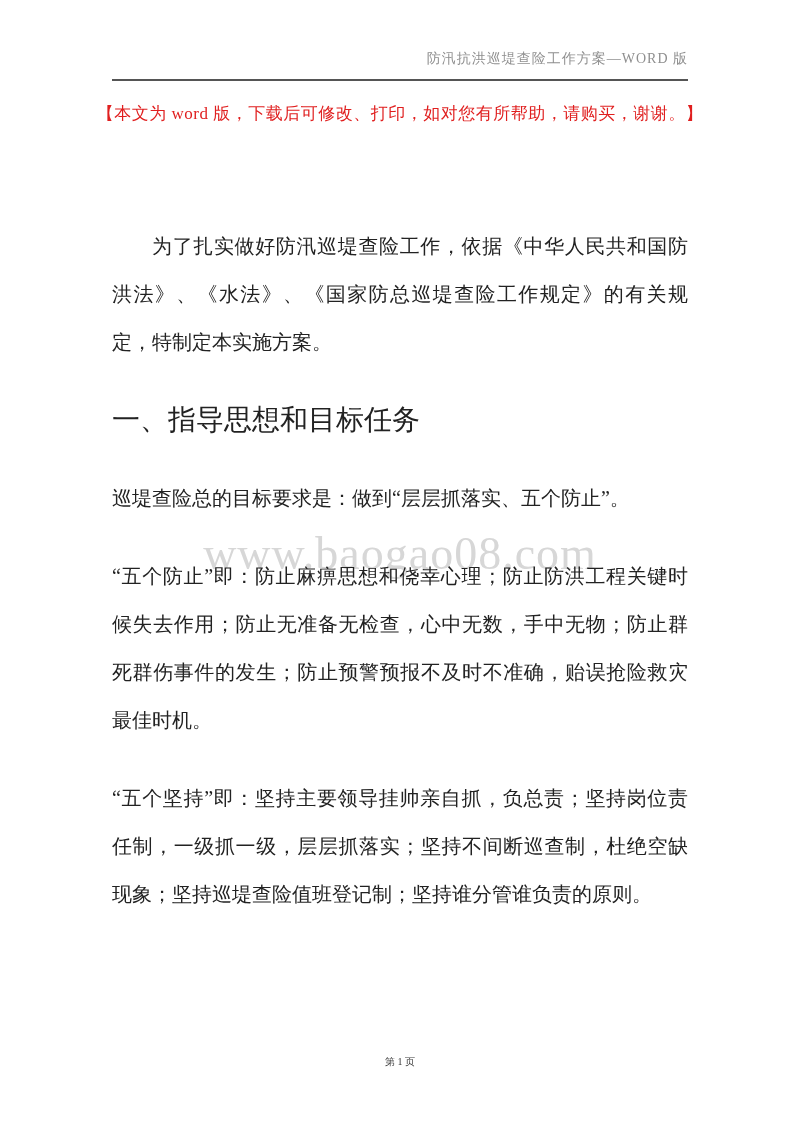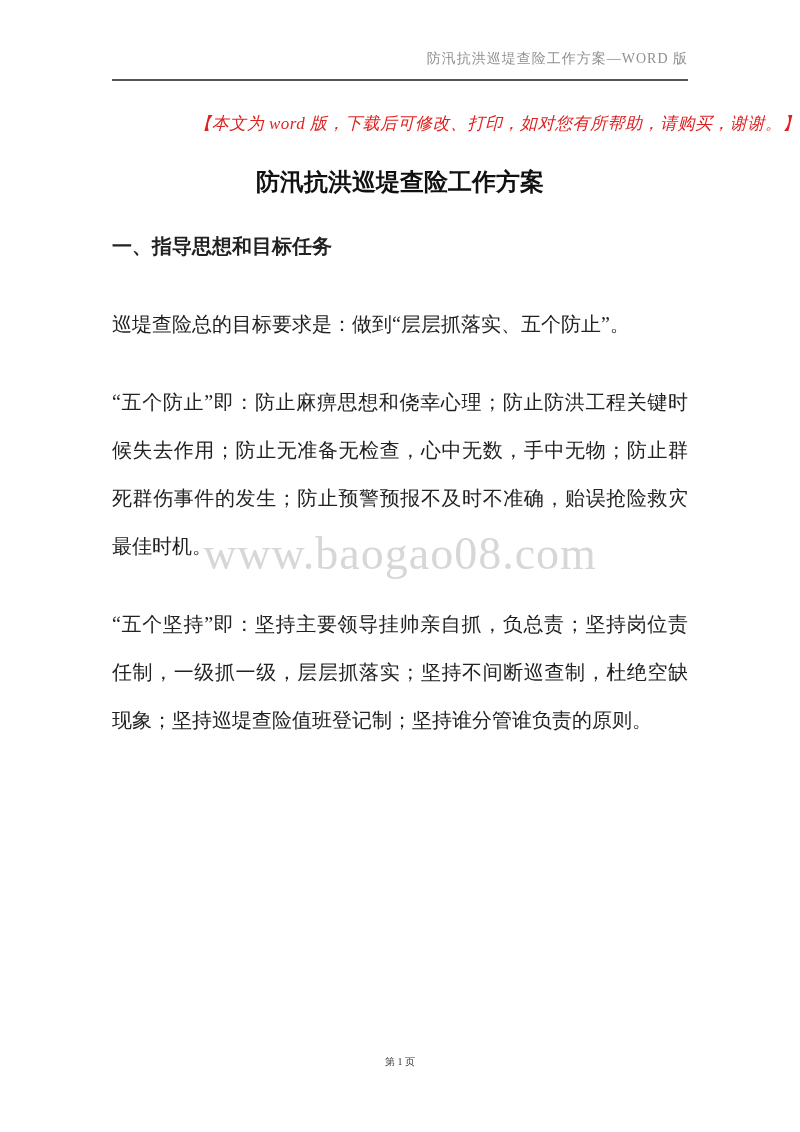--- a/index.html
+++ b/index.html
@@ -28,28 +28,27 @@
     right: 112px;
     text-align: right;
     font-size: 14px;
     letter-spacing: 1px;
     color: var(--header-gray);
     padding-bottom: 11px;
     border-bottom: 2px solid var(--rule-gray);
   }
   .notice {
     position: absolute;
-    top: 112px;
+    top: 102px;
     left: 0;
     width: 100%;
-    text-align: right;
+    text-align: center;
     font-size: 17px;
     letter-spacing: 0.5px;
     color: var(--notice-red);
-    font-style: italic;
   }
   .doc-title {
     position: absolute;
     top: 166px;
     left: 0;
     width: 100%;
     text-align: center;
     font-size: 24px;
     font-weight: bold;
     color: #111111;
@@ -61,22 +60,22 @@
     right: 112px;
     font-size: 20px;
     line-height: 48px;
     text-align: justify;
     color: var(--text-black);
     z-index: 1;
   }
   .content .para { margin-bottom: 30px; }
   .content .para.indent { text-indent: 2em; }
   .content .section-heading {
-    font-size: 20px;
-    font-weight: bold;
+    font-size: 28px;
+    font-weight: normal;
     margin-bottom: 30px;
   }
   .watermark {
     position: absolute;
     top: 527px;
     left: 0;
     width: 100%;
     text-align: center;
     font-family: Liberation Serif, serif;
     font-size: 46px;
@@ -99,25 +98,25 @@
 <body>
 
 <div class="page">
 
   <div class="doc-header">
     <span>防汛抗洪巡堤查险工作方案—WORD 版</span>
   </div>
 
   <div class="notice">【本文为 word 版，下载后可修改、打印，如对您有所帮助，请购买，谢谢。】</div>
 
-  <div class="doc-title">防汛抗洪巡堤查险工作方案</div>
 
   <div class="watermark">www.baogao08.com</div>
 
   <div class="content">
+    <p class="para indent">为了扎实做好防汛巡堤查险工作，依据《中华人民共和国防洪法》、《水法》、《国家防总巡堤查险工作规定》的有关规定，特制定本实施方案。</p>
     <h2 class="section-heading">一、指导思想和目标任务</h2>
     <p class="para">巡堤查险总的目标要求是：做到“层层抓落实、五个防止”。</p>
     <p class="para">“五个防止”即：防止麻痹思想和侥幸心理；防止防洪工程关键时候失去作用；防止无准备无检查，心中无数，手中无物；防止群死群伤事件的发生；防止预警预报不及时不准确，贻误抢险救灾最佳时机。</p>
     <p class="para">“五个坚持”即：坚持主要领导挂帅亲自抓，负总责；坚持岗位责任制，一级抓一级，层层抓落实；坚持不间断巡查制，杜绝空缺现象；坚持巡堤查险值班登记制；坚持谁分管谁负责的原则。</p>
   </div>
 
   <div class="doc-footer">
     <span>第 1 页</span>
   </div>
 

